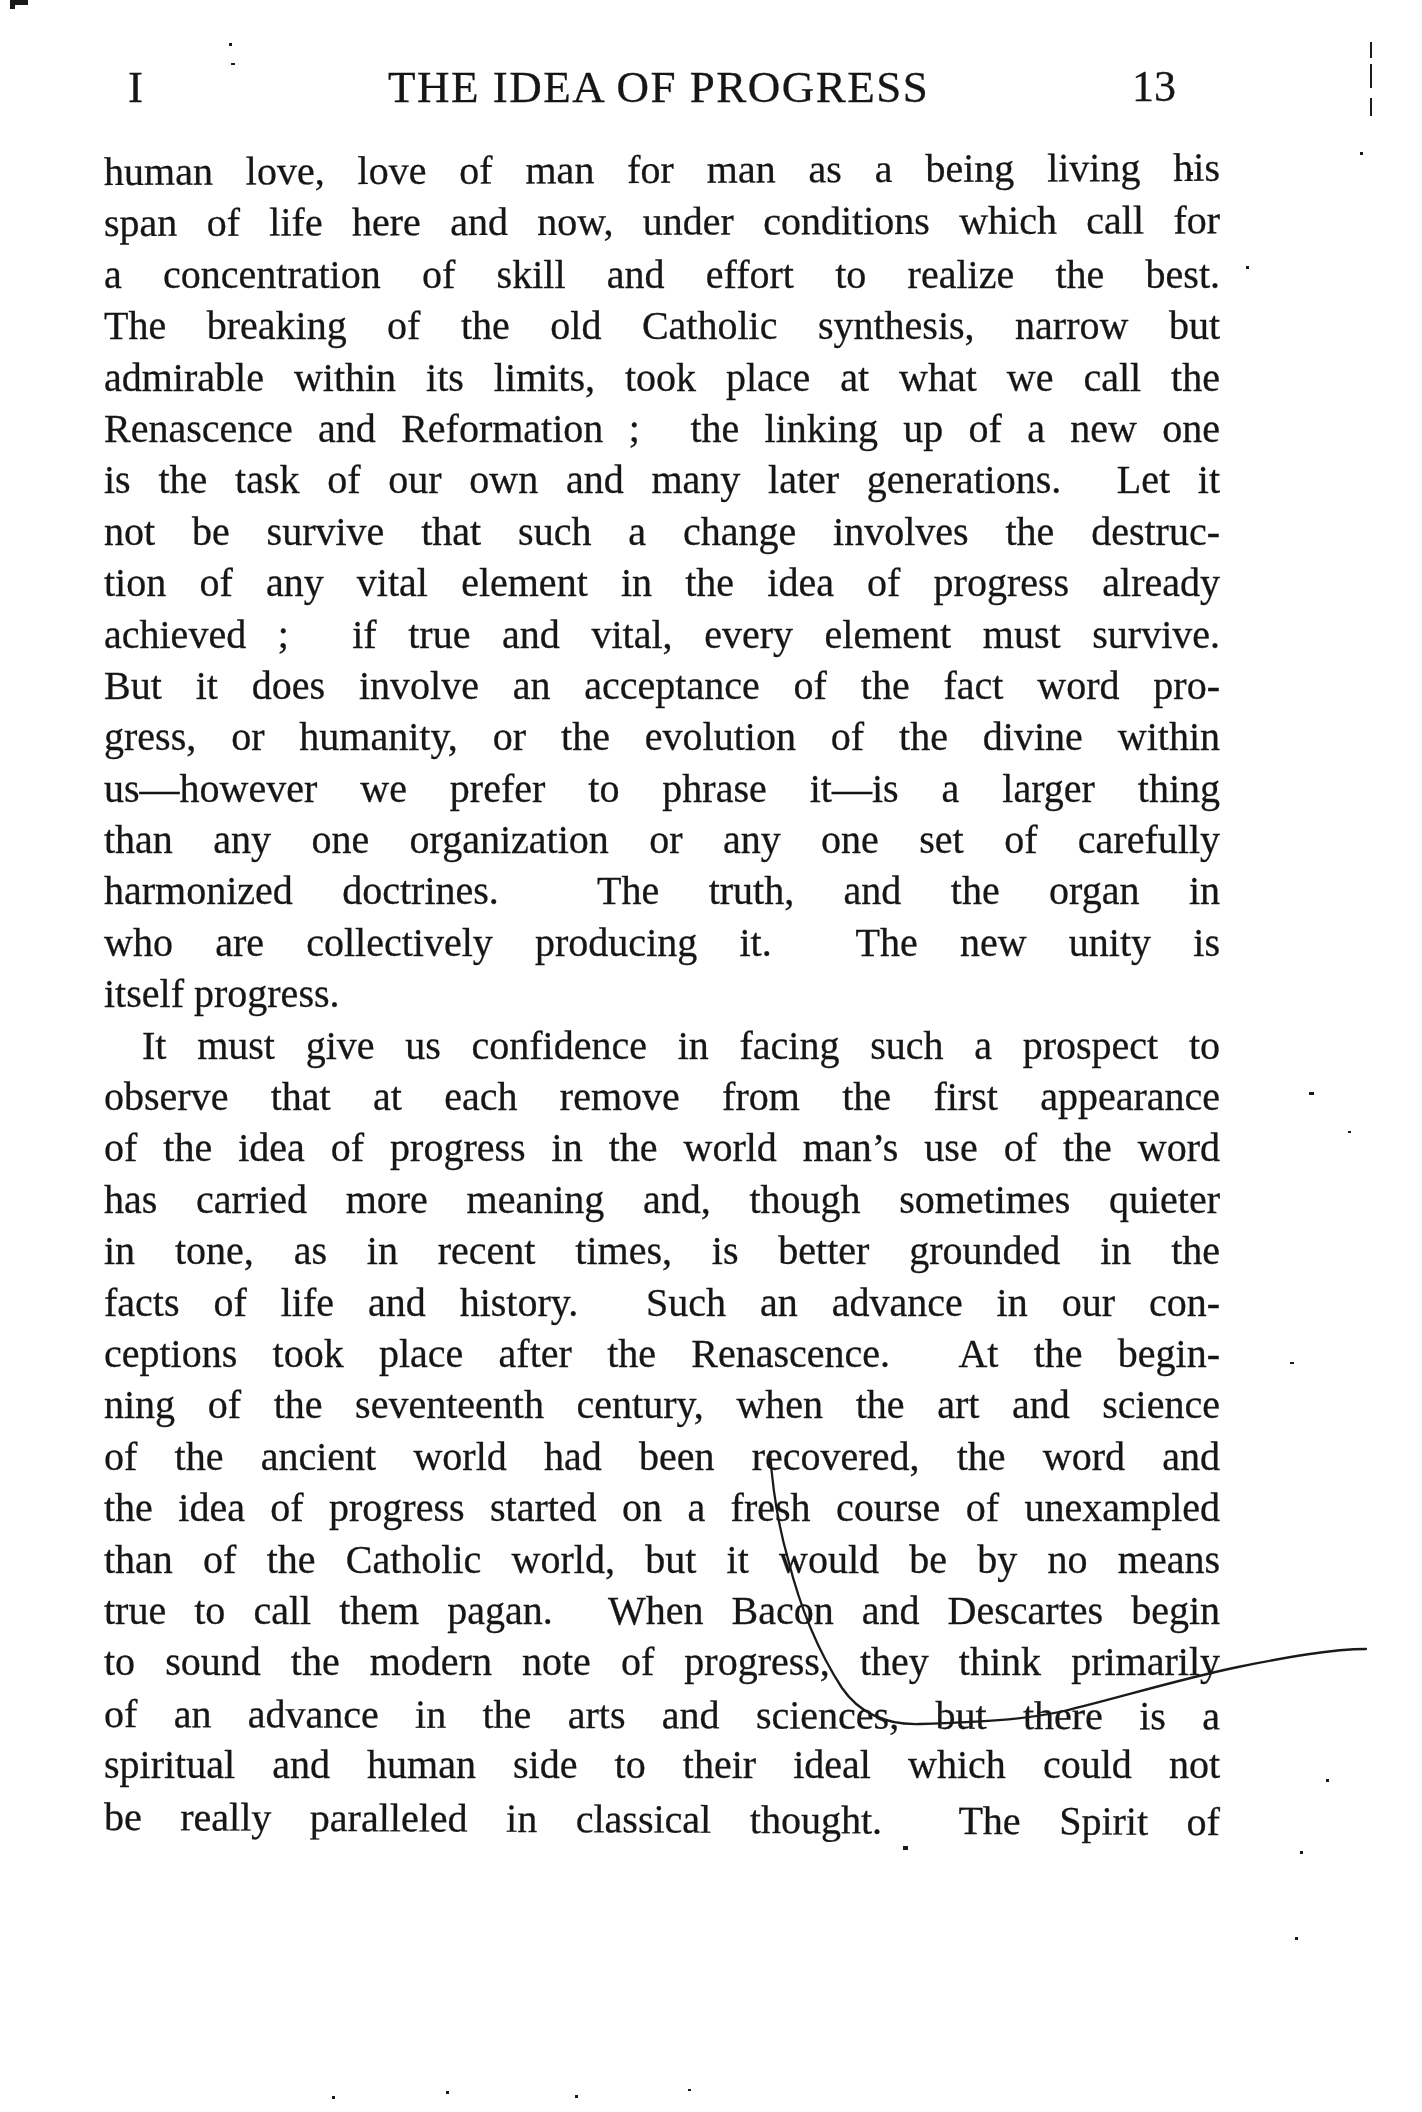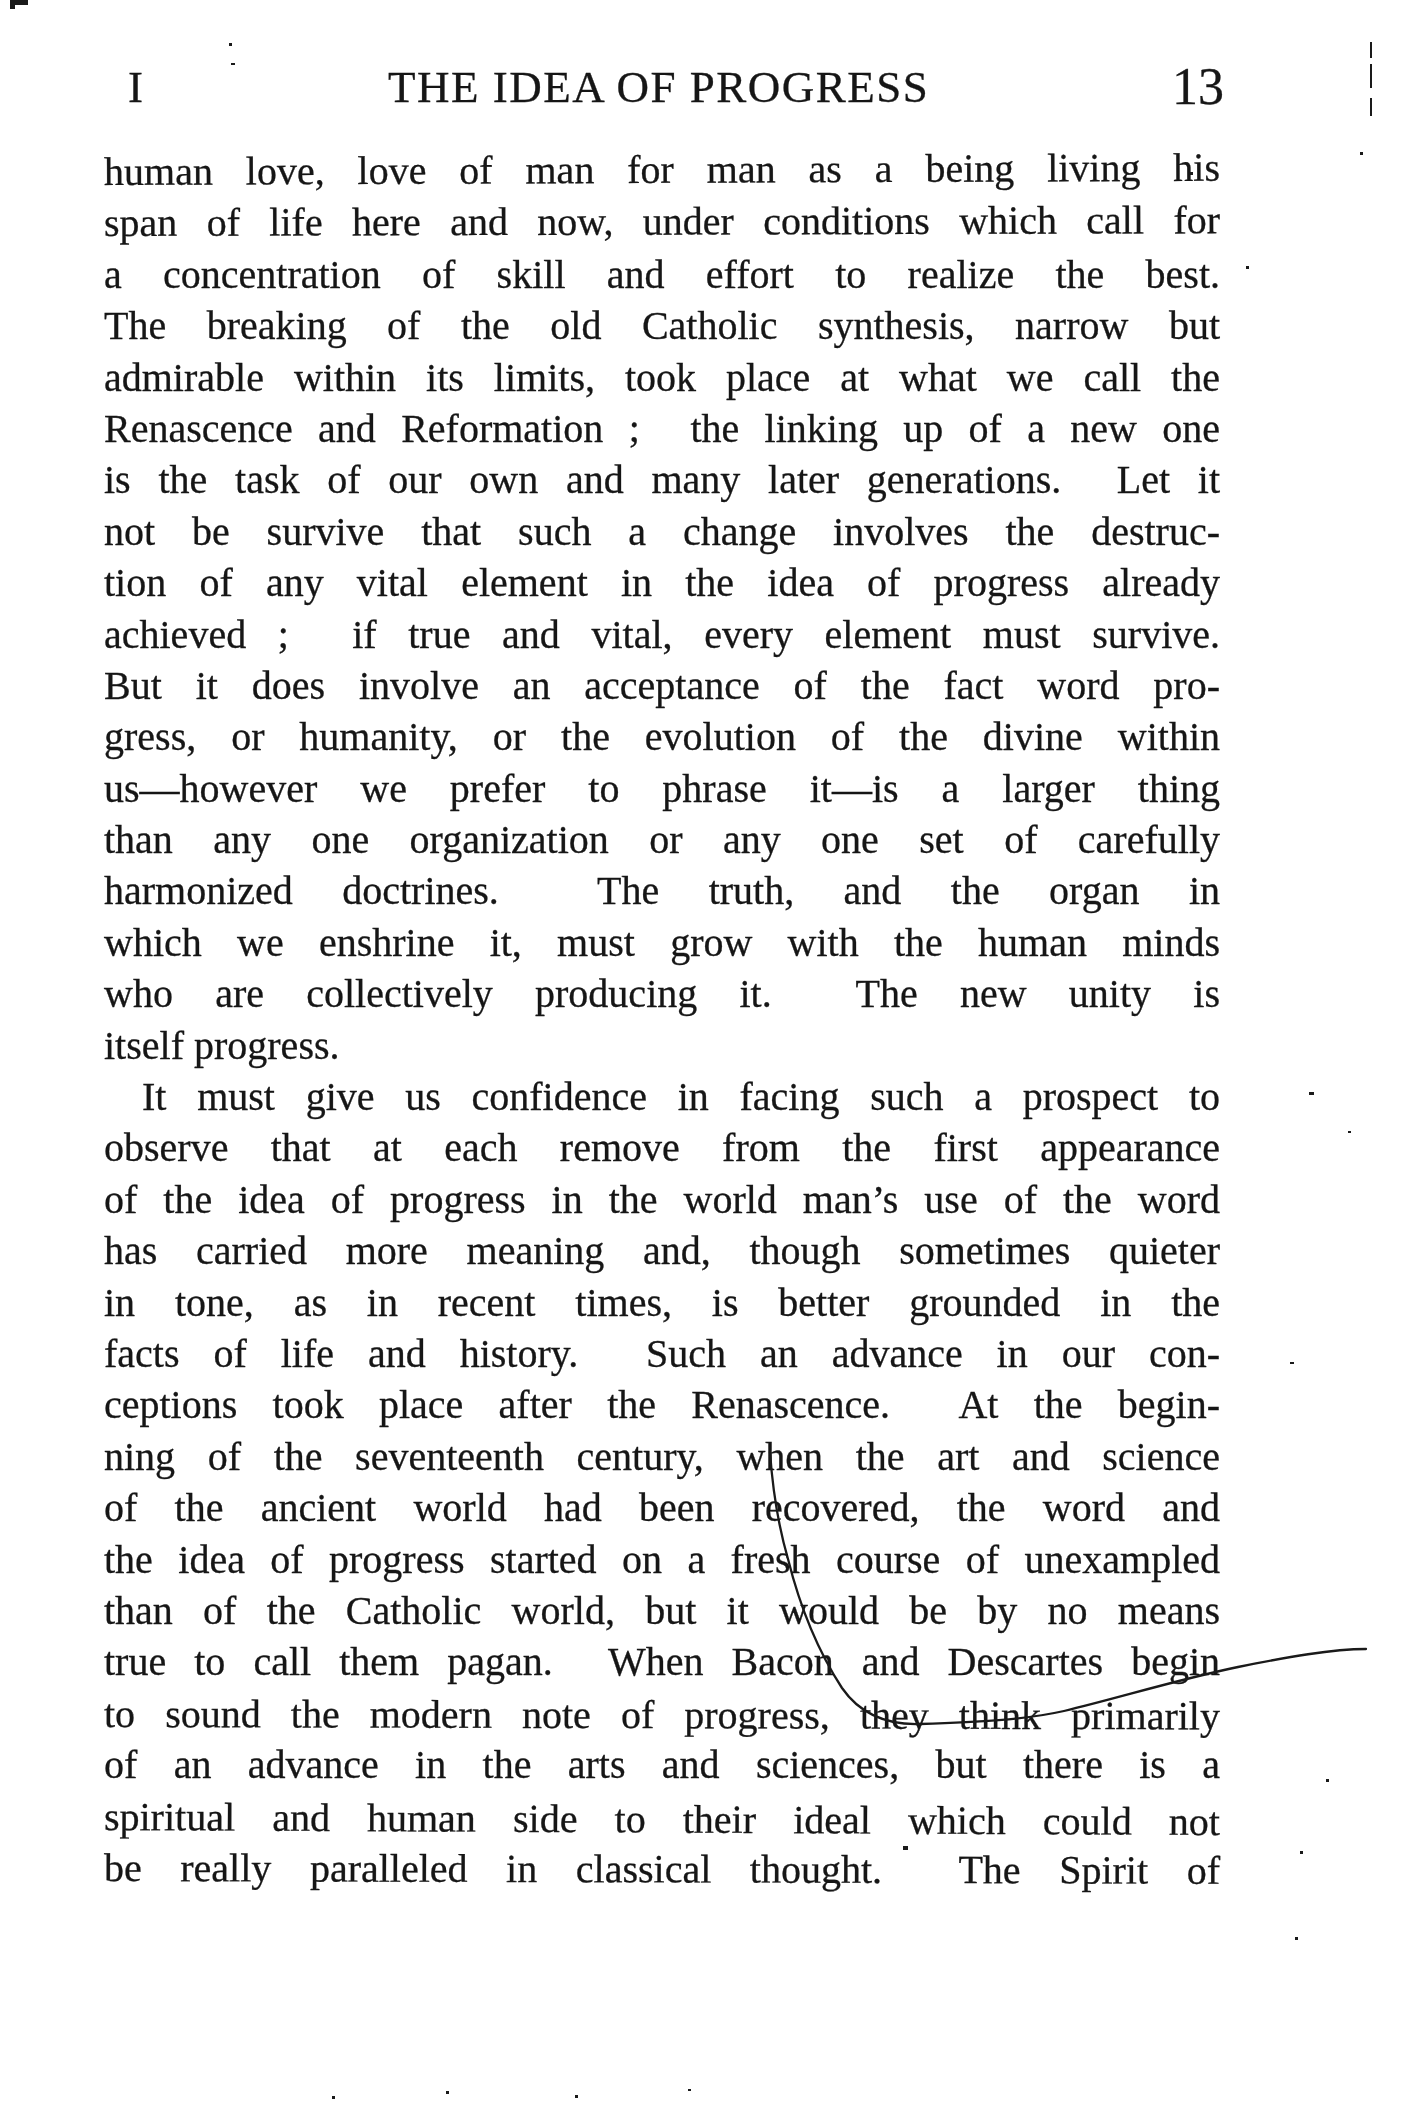--- a/index.html
+++ b/index.html
@@ -9,21 +9,21 @@
     background:#ffffff;
     overflow:hidden;
     font-family:"Liberation Serif","DejaVu Serif",serif;
     color:#161616;
   }
   
   .hdr{position:absolute;top:64px;font-size:45px;line-height:46px;
        -webkit-text-stroke:0.3px #161616;}
   .hdr-chapter{left:128px;}
   .hdr-title{left:388px;letter-spacing:1.5px;}
-  .hdr-pageno{left:1172px;font-size:52px;}
+  .hdr-pageno{left:1132px;font-size:44px;}
   
   .body-text{
     position:absolute;left:104px;top:146px;width:1116px;
     font-size:40px;
     -webkit-text-stroke:0.3px #161616;
   }
   .line{
     height:51.4px;line-height:51.4px;
     text-align:justify;text-align-last:justify;
     white-space:pre-wrap;
@@ -58,21 +58,20 @@
       <div class="line">Renascence and Reformation ;  the linking up of a new one</div>
       <div class="line">is the task of our own and many later generations.  Let it</div>
       <div class="line">not be survive that such a change involves the destruc-</div>
       <div class="line">tion of any vital element in the idea of progress already</div>
       <div class="line">achieved ;  if true and vital, every element must survive.</div>
       <div class="line">But it does involve an acceptance of the fact word pro-</div>
       <div class="line">gress, or humanity, or the evolution of the divine within</div>
       <div class="line">us—however we prefer to phrase it—is a larger thing</div>
       <div class="line">than any one organization or any one set of carefully</div>
       <div class="line">harmonized doctrines.  The truth, and the organ in</div>
-      <div class="line">which we enshrine it, must grow with the human minds</div>
       <div class="line">who are collectively producing it.  The new unity is</div>
       <div class="line noj">itself progress.</div>
       <div class="line indent">It must give us confidence in facing such a prospect to</div>
       <div class="line">observe that at each remove from the first appearance</div>
       <div class="line">of the idea of progress in the world man’s use of the word</div>
       <div class="line">has carried more meaning and, though sometimes quieter</div>
       <div class="line">in tone, as in recent times, is better grounded in the</div>
       <div class="line">facts of life and history.  Such an advance in our con-</div>
       <div class="line">ceptions took place after the Renascence.  At the begin-</div>
       <div class="line">ning of the seventeenth century, when the art and science</div>

